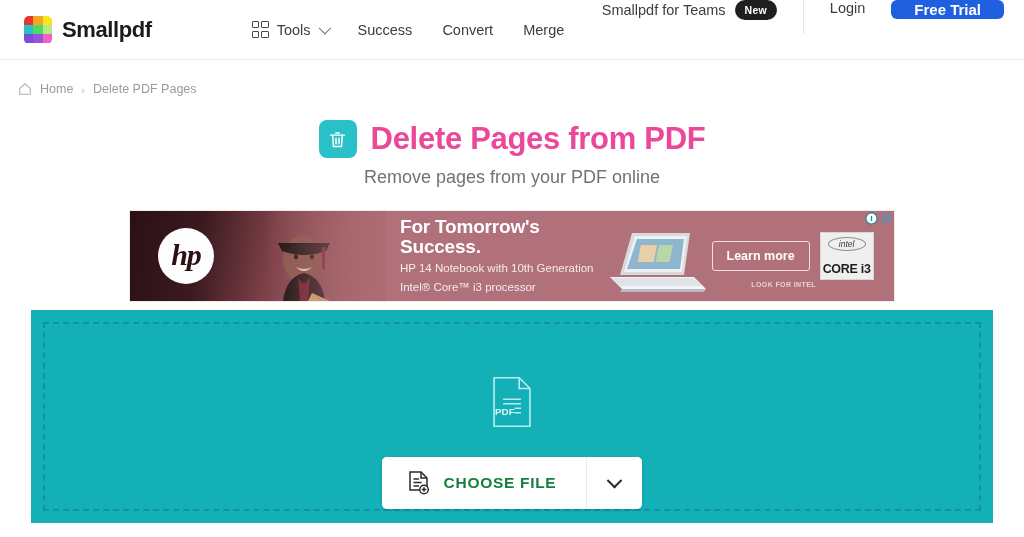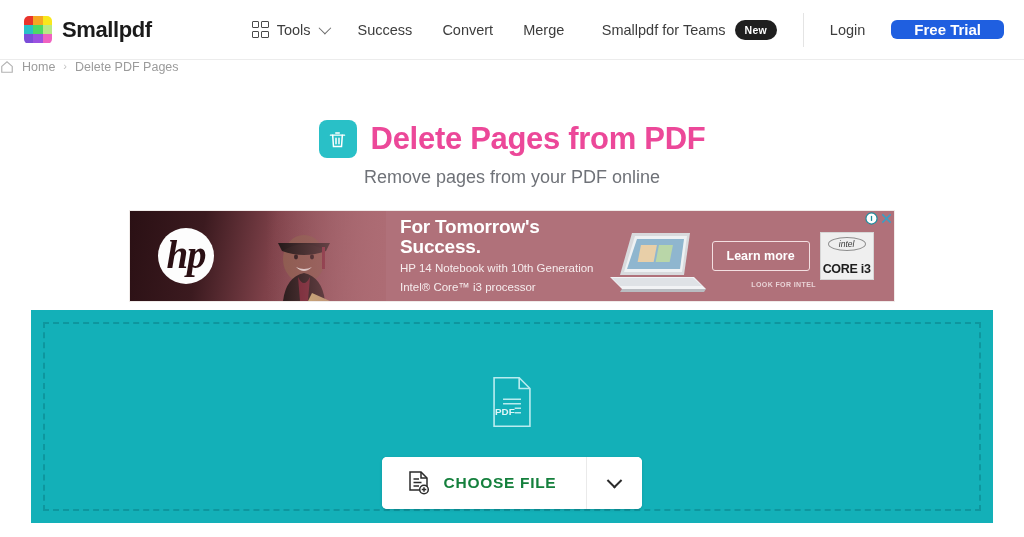--- a/index.html
+++ b/index.html
@@ -46,21 +46,21 @@
   .tools-icon span {
     border: 1.4px solid #4a4a4a; border-radius: 1px; display: block;
   }
   .chev {
     width: 9px; height: 9px; display: inline-block;
     border-right: 1.6px solid #6b6b6b; border-bottom: 1.6px solid #6b6b6b;
     transform: rotate(45deg) translateY(-2px);
   }
 
   .nav-right {
-    margin-left: auto; display: flex; align-items: center; height: 100%;
+    margin-left: auto; display: flex; align-items: flex-start; height: 100%;
     padding-right: 20px;
   }
   .teams-link {
     font-size: 14.5px; color: #3d3d3d; cursor: pointer;
     display: flex; align-items: center; gap: 9px; white-space: nowrap;
   }
   .badge-new {
     background: #1f1f1f; color: #fff; font-size: 10.5px; font-weight: bold;
     padding: 4px 10px 4px 10px; border-radius: 11px; letter-spacing: 0.2px;
   }
@@ -70,22 +70,22 @@
     margin-left: 26px;
     background: #1f5fe0; color: #fff;
     font-size: 15px; font-weight: bold;
     border: none; border-radius: 6px;
     padding: 1px 23px; cursor: pointer;
     font-family: "Liberation Sans", sans-serif;
   }
 
   
   .breadcrumb {
-    height: 36px; display: flex; align-items: flex-start; gap: 8px;
-    font-size: 12.5px; color: #9b9b9b;
+    height: 36px; display: flex; align-items: flex-end; gap: 8px;
+    padding-left: 18px; font-size: 12.5px; color: #9b9b9b;
   }
   .breadcrumb .crumb { cursor: pointer; }
   .breadcrumb .sep { font-size: 11px; color: #c0c0c0; }
   .home-ico { width: 14px; height: 14px; }
 
   
   .title-wrap { text-align: center; margin-top: 24px; }
   .title-row {
     display: flex; align-items: center; justify-content: center; gap: 14px;
   }
@@ -113,21 +113,21 @@
     width: 256px; height: 100%; position: relative; overflow: hidden;
     background: linear-gradient(100deg,#2a1014 0%, #3b1a1f 28%, #7e4149 55%, #a96a72 100%);
   }
   .hp-circle {
     position: absolute; left: 28px; top: 50%; transform: translateY(-50%);
     width: 56px; height: 56px; border-radius: 50%; background: #fdfdfd;
     display: flex; align-items: center; justify-content: center;
   }
   .hp-circle span {
     font-family: "Liberation Serif", serif;
-    font-style: italic; font-weight: bold; font-size: 39px; color: #2b1014;
+    font-style: italic; font-weight: bold; font-size: 30px; color: #2b1014;
     line-height: 1; letter-spacing: -1px; margin-top: -3px;
   }
   .ad-grad {
     position: absolute; right: 0; top: 0; width: 120px; height: 100%;
     background: linear-gradient(90deg, rgba(166,100,108,0) 0%, #ad6c74 100%);
   }
   .grad-person {
     position: absolute; left: 108px; bottom: 0; width: 130px; height: 86px;
   }
   .ad-body {

